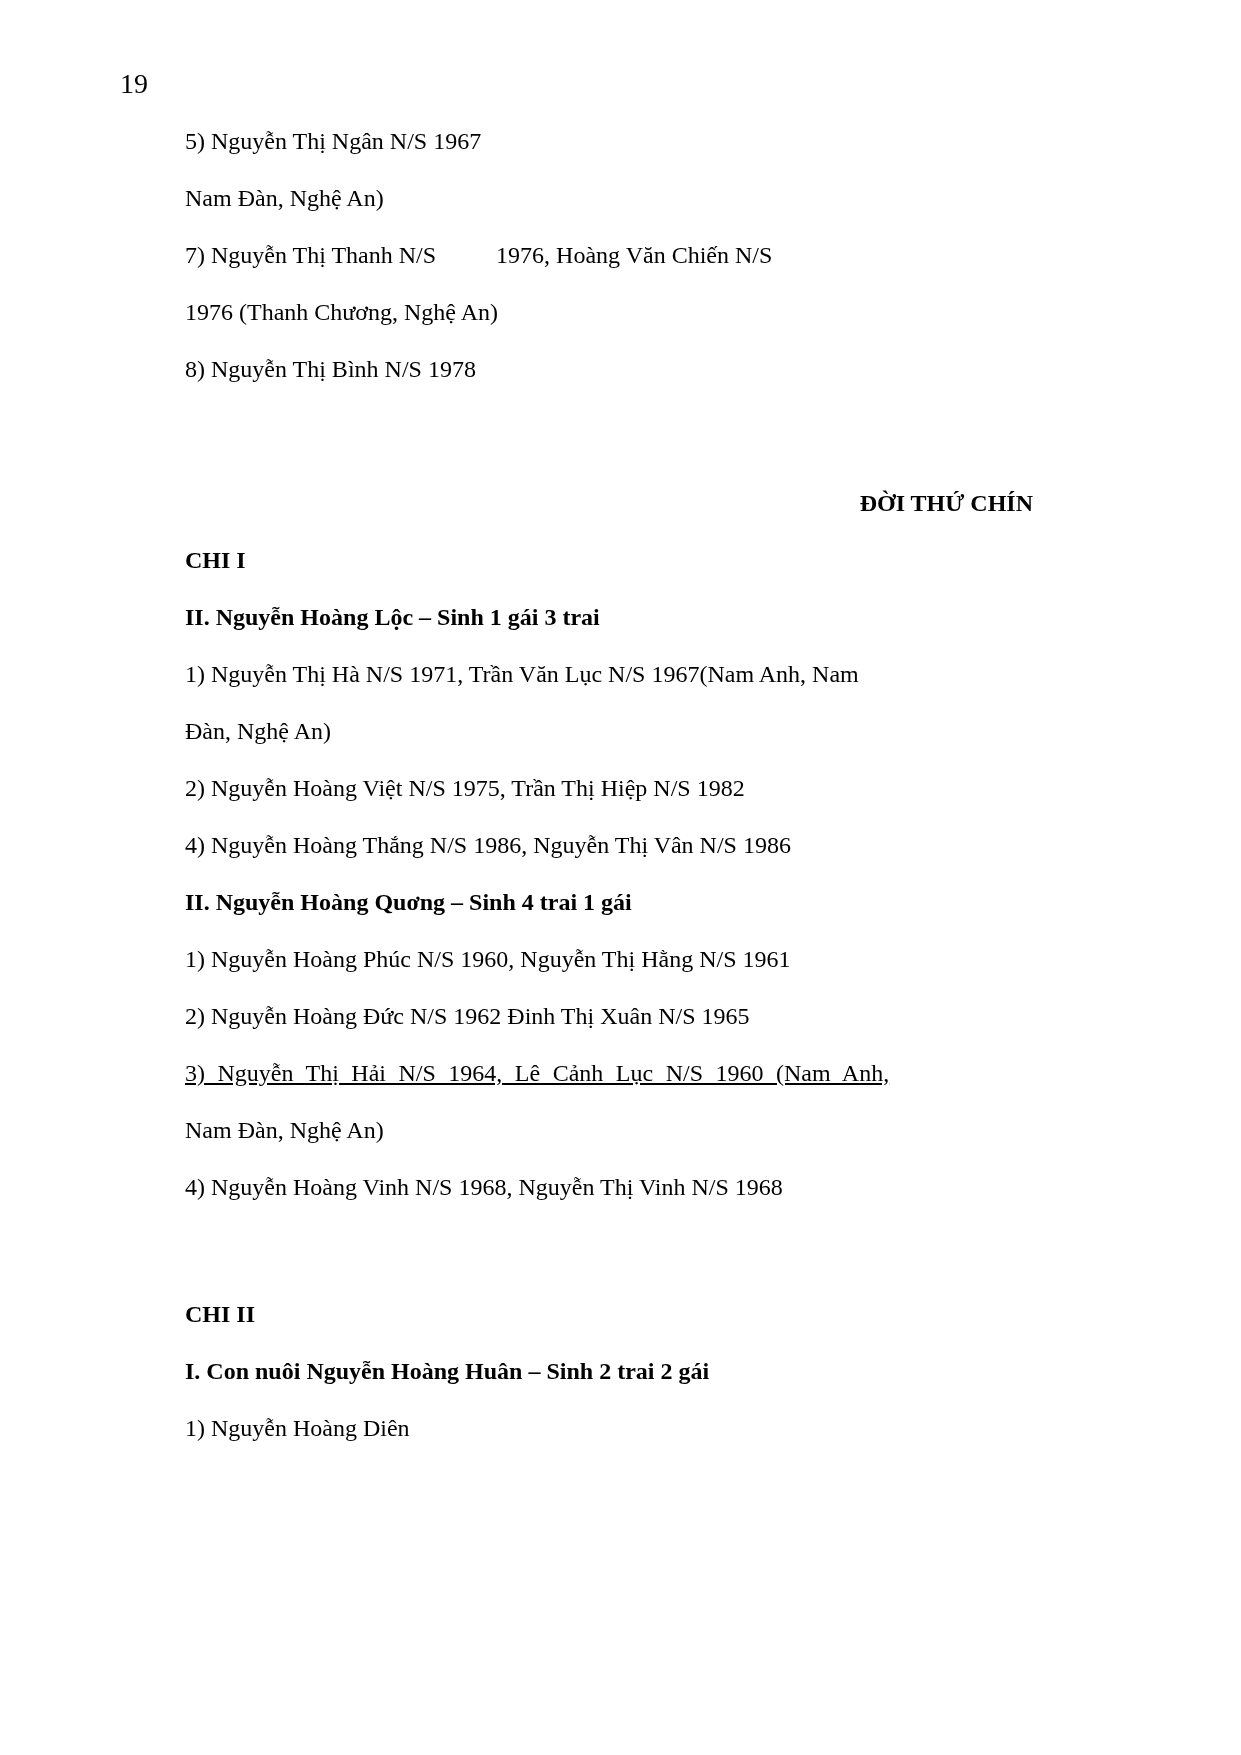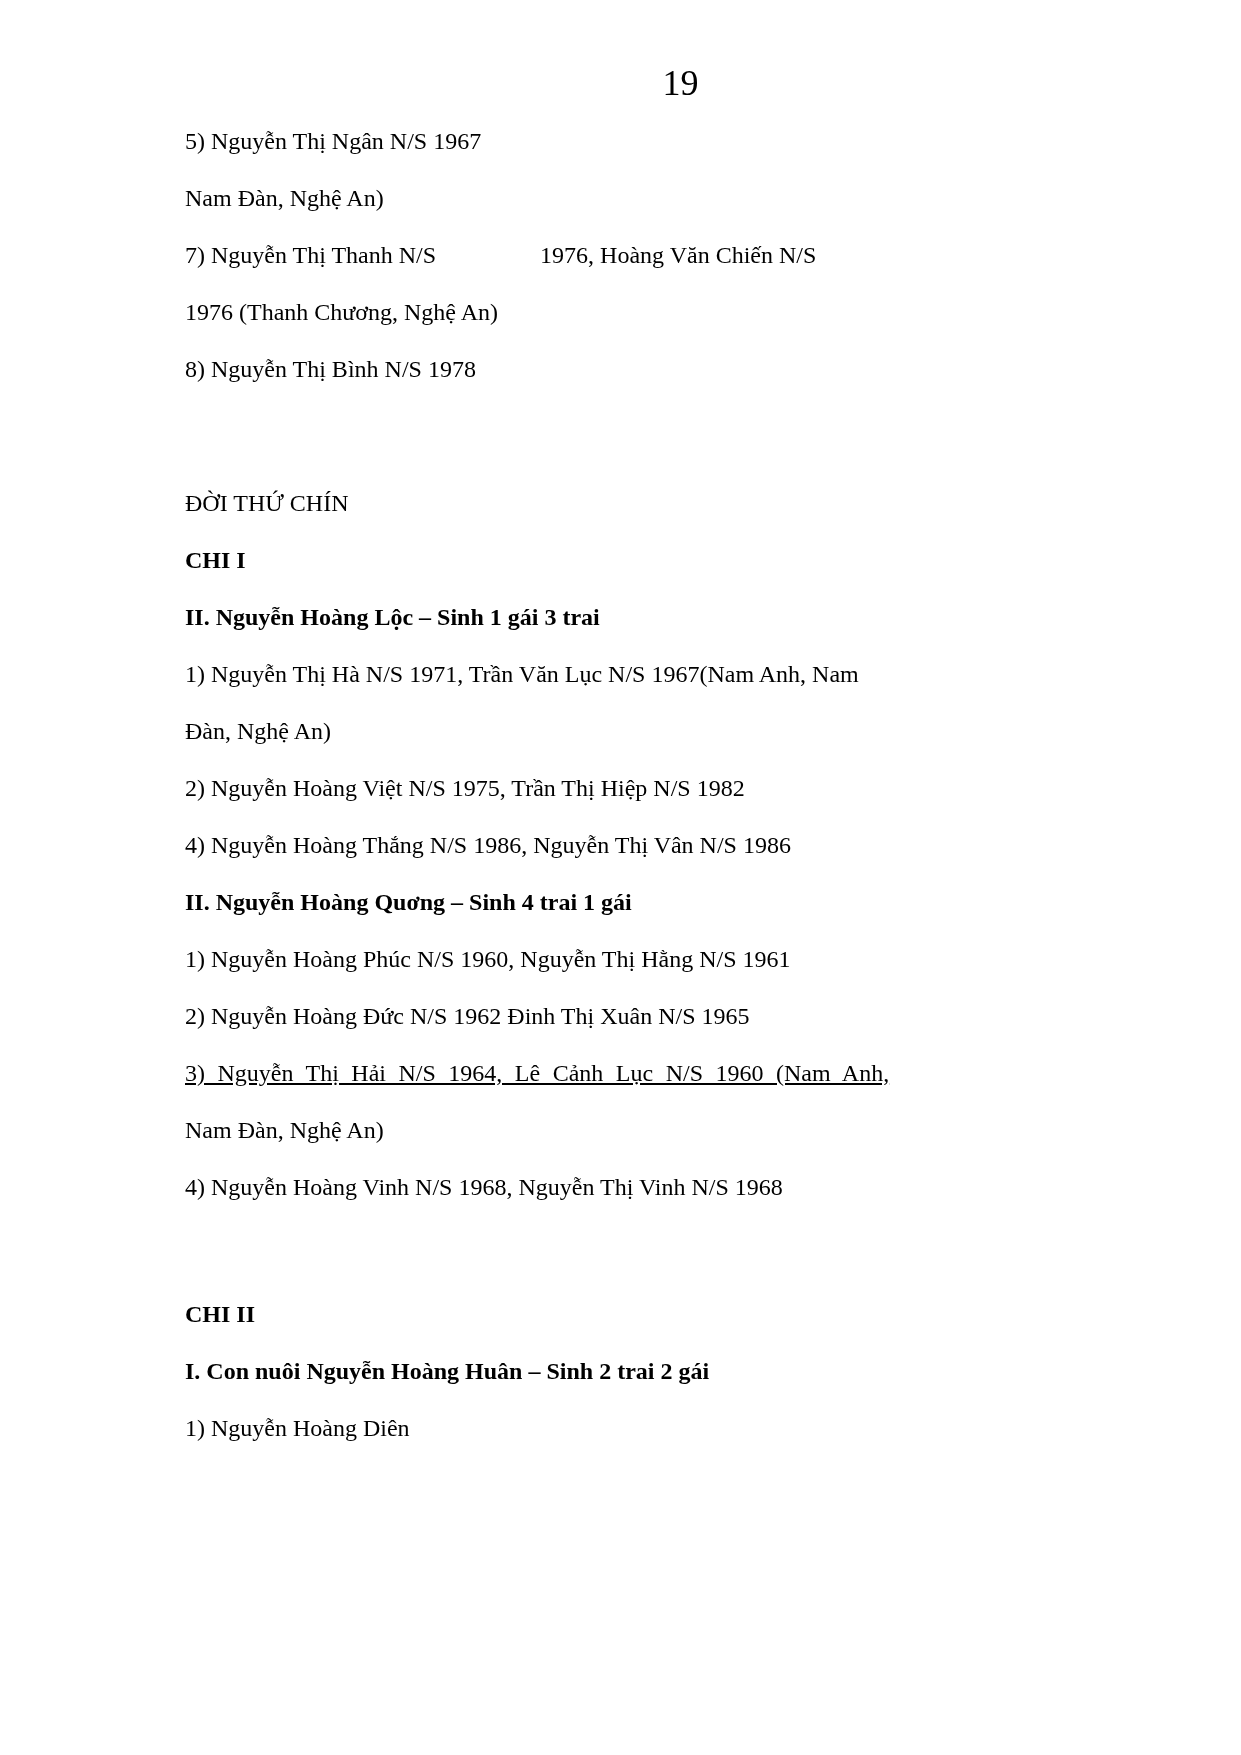--- a/index.html
+++ b/index.html
@@ -15,46 +15,46 @@
     position: relative;
     width: 1241px;
     height: 1755px;
     background: #ffffff;
   }
   .page-number {
     position: absolute;
     top: 55px;
     left: 120px;
     right: 0;
-    text-align: center;
-    font-size: 36px;
+    text-align: left;
+    font-size: 28px;
     line-height: 57px;
   }
   .content {
     position: absolute;
     top: 113px;
     left: 185px;
     width: 848px;
   }
   .line {
     font-size: 24px;
     line-height: 57px;
     min-height: 57px;
     white-space: nowrap;
   }
   .line.bold { font-weight: bold; }
   .line.heading {
-    font-weight: normal;
-    text-align: left;
+    font-weight: bold;
+    text-align: right;
     margin-top: 20px;
   }
   .line.blank { min-height: 57px; }
   .line.blank2 { min-height: 70px; }
   .line.justified { word-spacing: 6.5px; text-decoration: underline; }
-  .line .seg2 { margin-left: 104px; }
+  .line .seg2 { margin-left: 60px; }
 </style>
 </head>
 <body>
 
 <div class="page">
   <div class="page-number">19</div>
   <div class="content">
       <div class="line normal">5) Nguyễn Thị Ngân N/S 1967</div>
       <div class="line normal">Nam Đàn, Nghệ An)</div>
       <div class="line split"><span class="seg1">7) Nguyễn Thị Thanh N/S</span><span class="seg2">1976, Hoàng Văn Chiến N/S</span></div>

